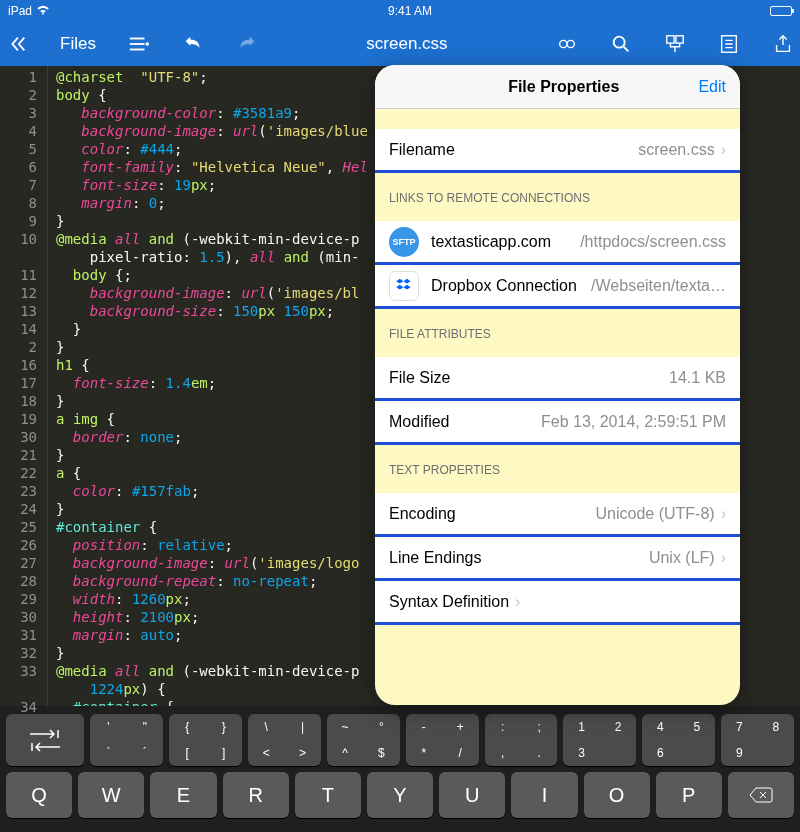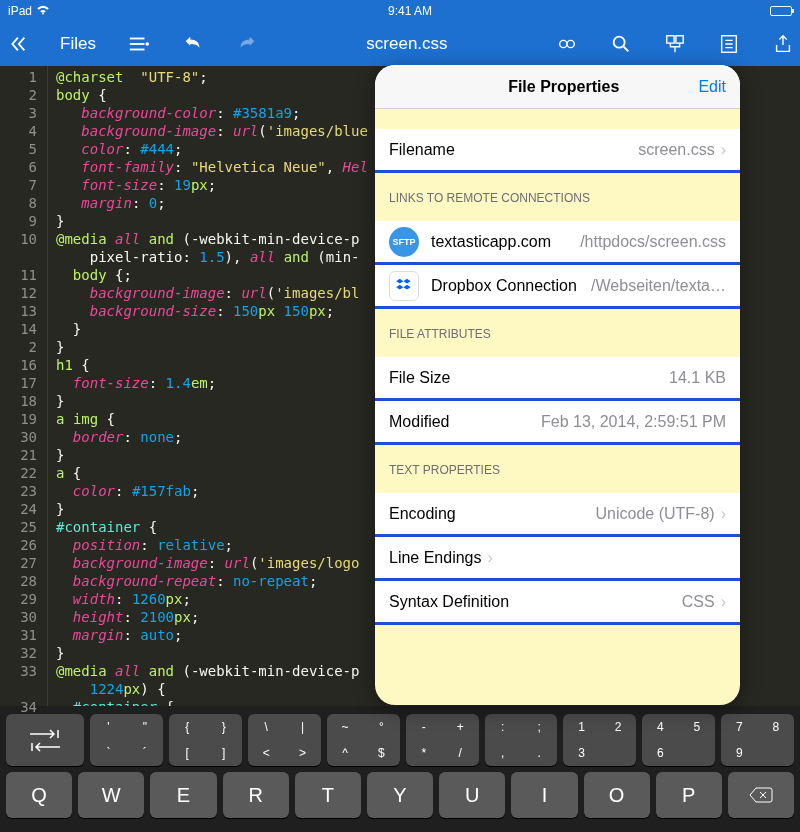--- a/index.html
+++ b/index.html
@@ -364,25 +364,25 @@
     <span class="value">Feb 13, 2014, 2:59:51 PM</span>
   </div>
   <div class="section-header">TEXT PROPERTIES</div>
   <div class="row">
     <span class="label">Encoding</span>
     <span class="value">Unicode (UTF-8)</span>
     <span class="chevron">›</span>
   </div>
   <div class="row">
     <span class="label">Line Endings</span>
+    <span class="value">Unix (LF)</span>
     <span class="chevron">›</span>
   </div>
   <div class="row">
     <span class="label">Syntax Definition</span>
-    <span class="value">CSS</span>
     <span class="chevron">›</span>
   </div>
 </div>
 
 <div class="keyboard">
   <div class="key-row">
     <div class="key-tab">
       <svg width="30" height="10">
           <path d="M0 5h24m-4-4l4 4-4 4M28 1v8" stroke="#fff" stroke-width="1.5" fill="none"></path>
         </svg>

